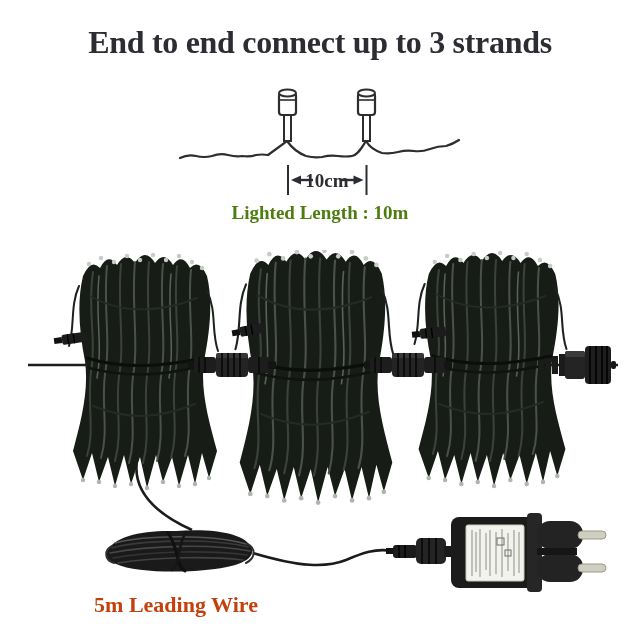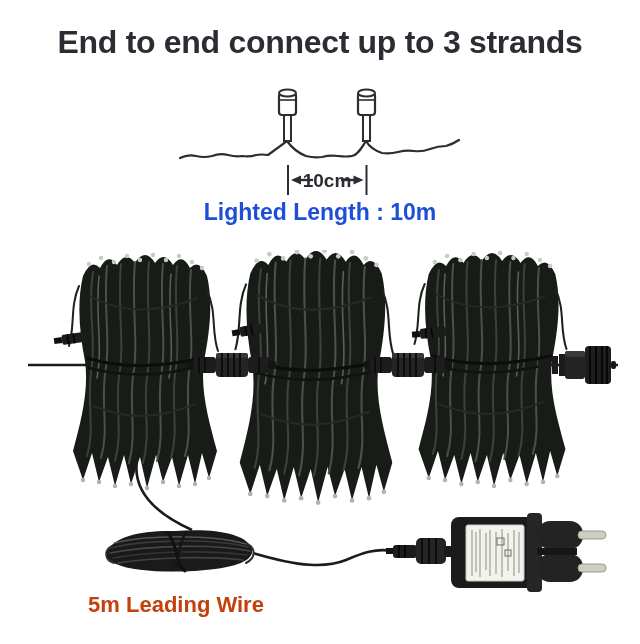--- a/index.html
+++ b/index.html
@@ -3,32 +3,32 @@
 <meta charset="utf-8">
 <style>
   html,body{margin:0;padding:0;}
   body{
     width:640px;height:644px;
     background:#ffffff;
     font-family:"Liberation Sans", sans-serif;
     position:relative;
     overflow:hidden;
   }
-  .stage{position:absolute;inset:0;width:640px;height:644px;}
+  .stage{position:absolute;inset:0;width:640px;height:644px;font-family:Liberation Serif, serif;}
   .title{
     position:absolute;top:24px;left:0;width:640px;
     text-align:center;
     font-size:32px;font-weight:800;letter-spacing:-0.3px;
     color:#2b2d33;margin:0;
   }
   .diagram-svg{position:absolute;top:85px;left:0;}
   .specs{
     position:absolute;top:201px;left:0;width:640px;
-    text-align:center;color:#1d4ed8;
-    font-size:23px;font-weight:700;line-height:23px;
+    text-align:center;color:#4d7c0f;
+    font-size:19px;font-weight:700;line-height:23px;
   }
   .photo-svg{position:absolute;top:250px;left:0;}
   .caption{
     position:absolute;top:592px;
     transform:translateX(-50%);
     font-size:22px;font-weight:800;color:#c2410c;white-space:nowrap;
   }
   .caption.left{left:176px;}
   .caption.right{left:481px;}
 </style>

